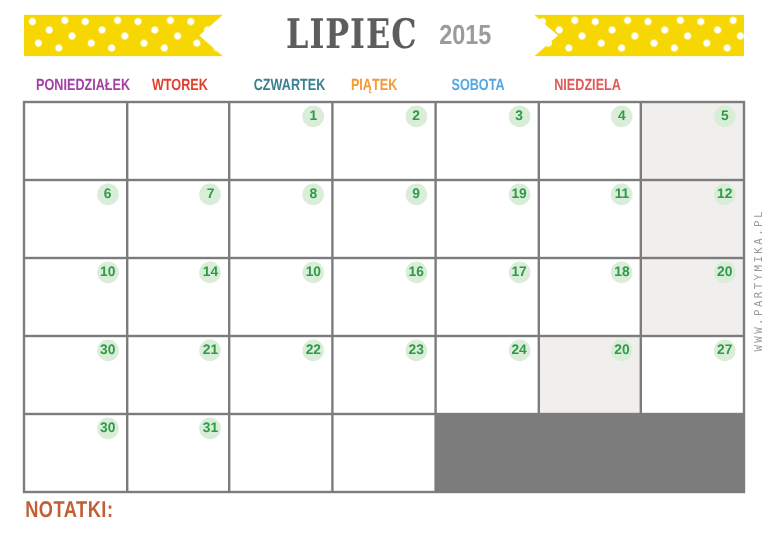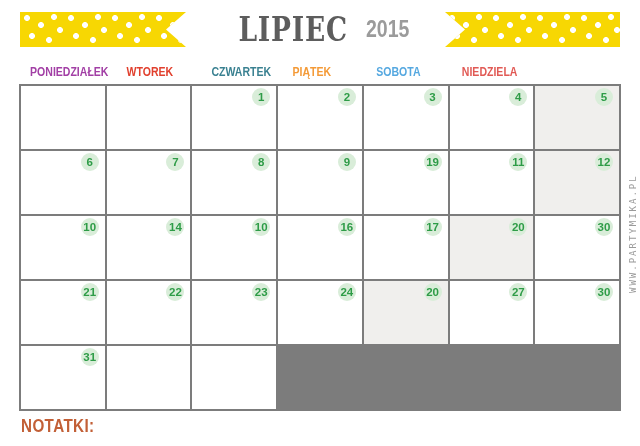--- a/index.html
+++ b/index.html
@@ -153,20 +153,23 @@
       </div>
     <div class="cell">
         <span class="daynum">10</span>
       </div>
     <div class="cell">
         <span class="daynum">16</span>
       </div>
     <div class="cell">
         <span class="daynum">17</span>
       </div>
+    <div class="cell">
+        <span class="daynum">18</span>
+      </div>
     <div class="cell shaded">
         <span class="daynum">20</span>
       </div>
 
     <div class="cell">
         <span class="daynum">30</span>
       </div>
     <div class="cell">
         <span class="daynum">21</span>
       </div>

